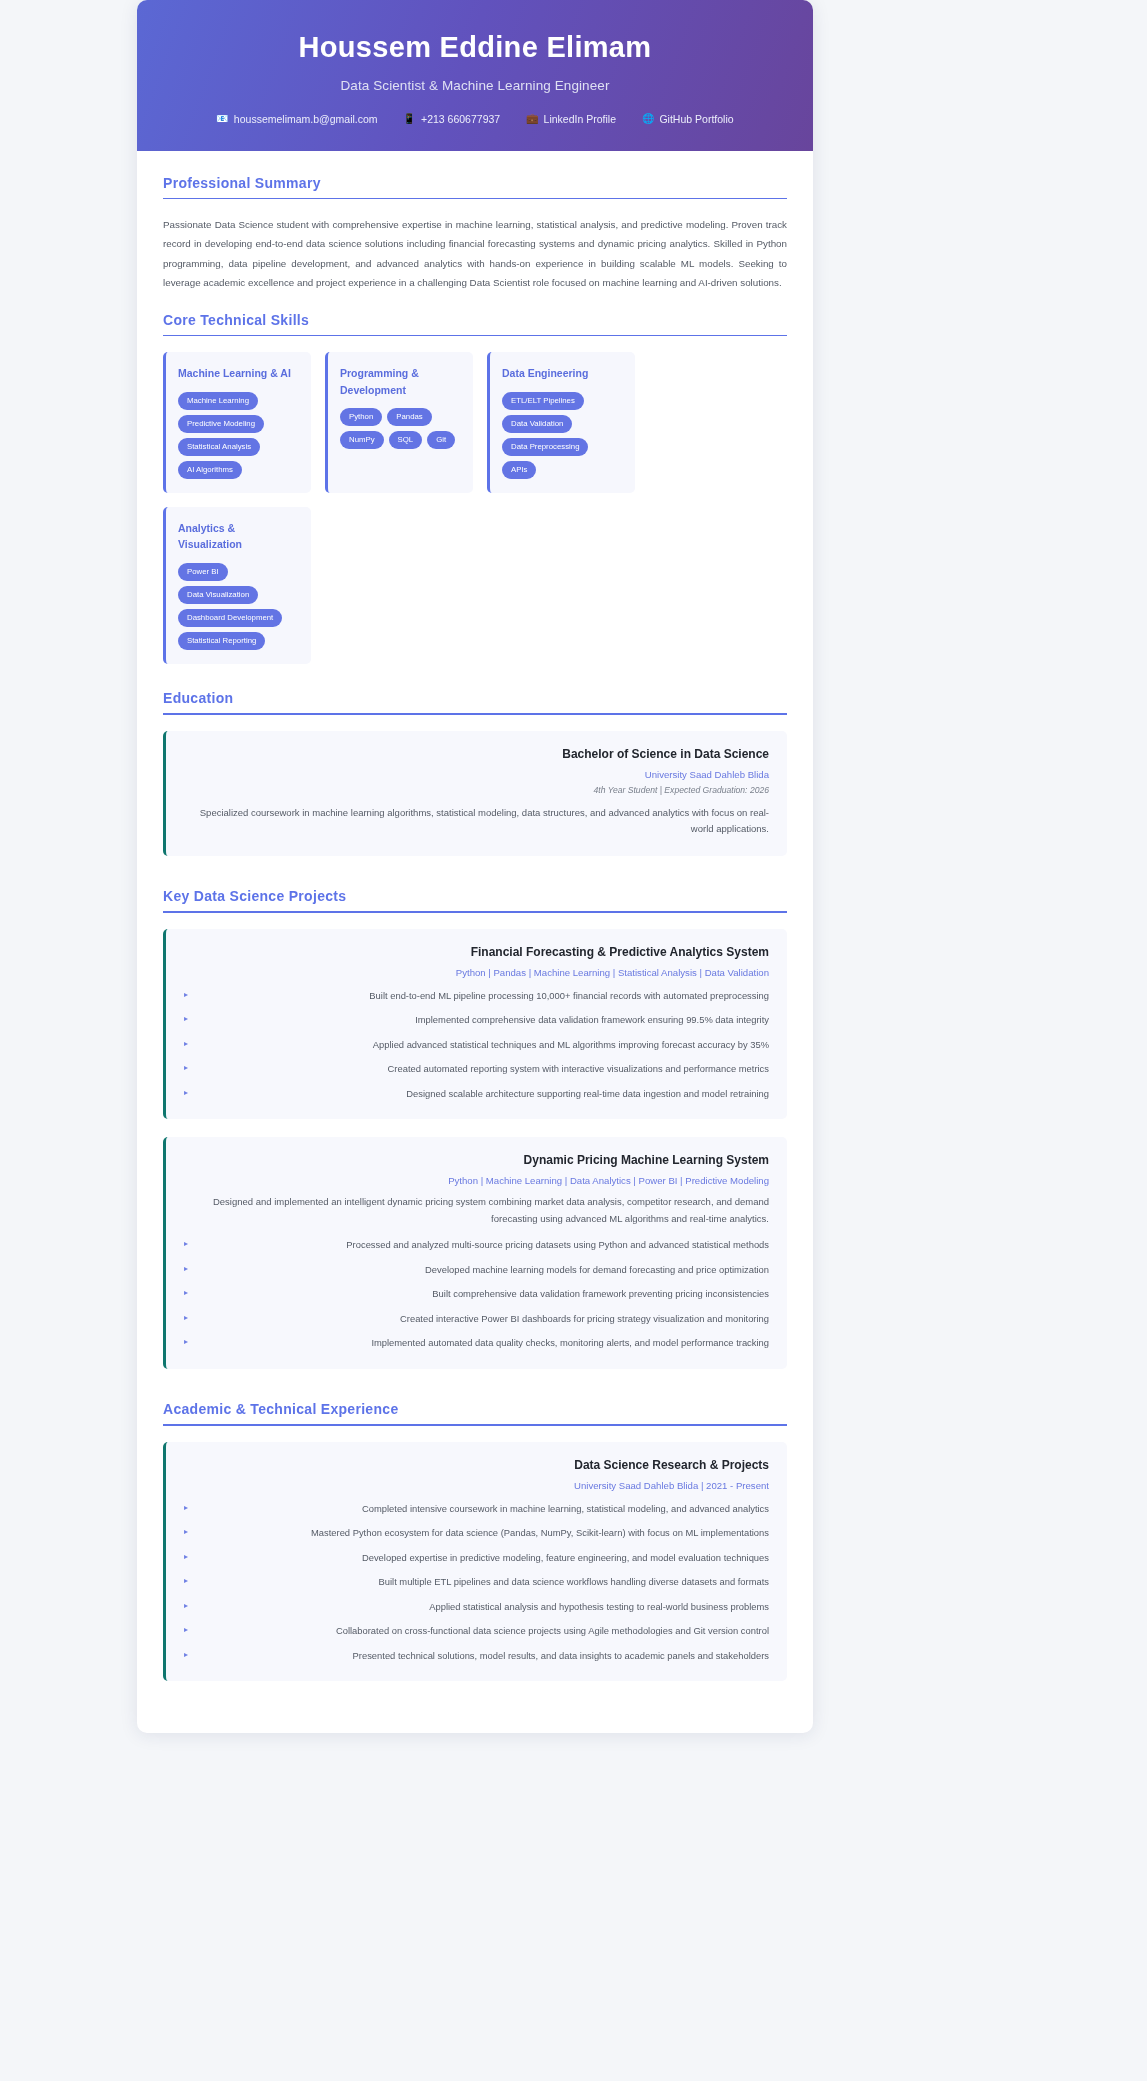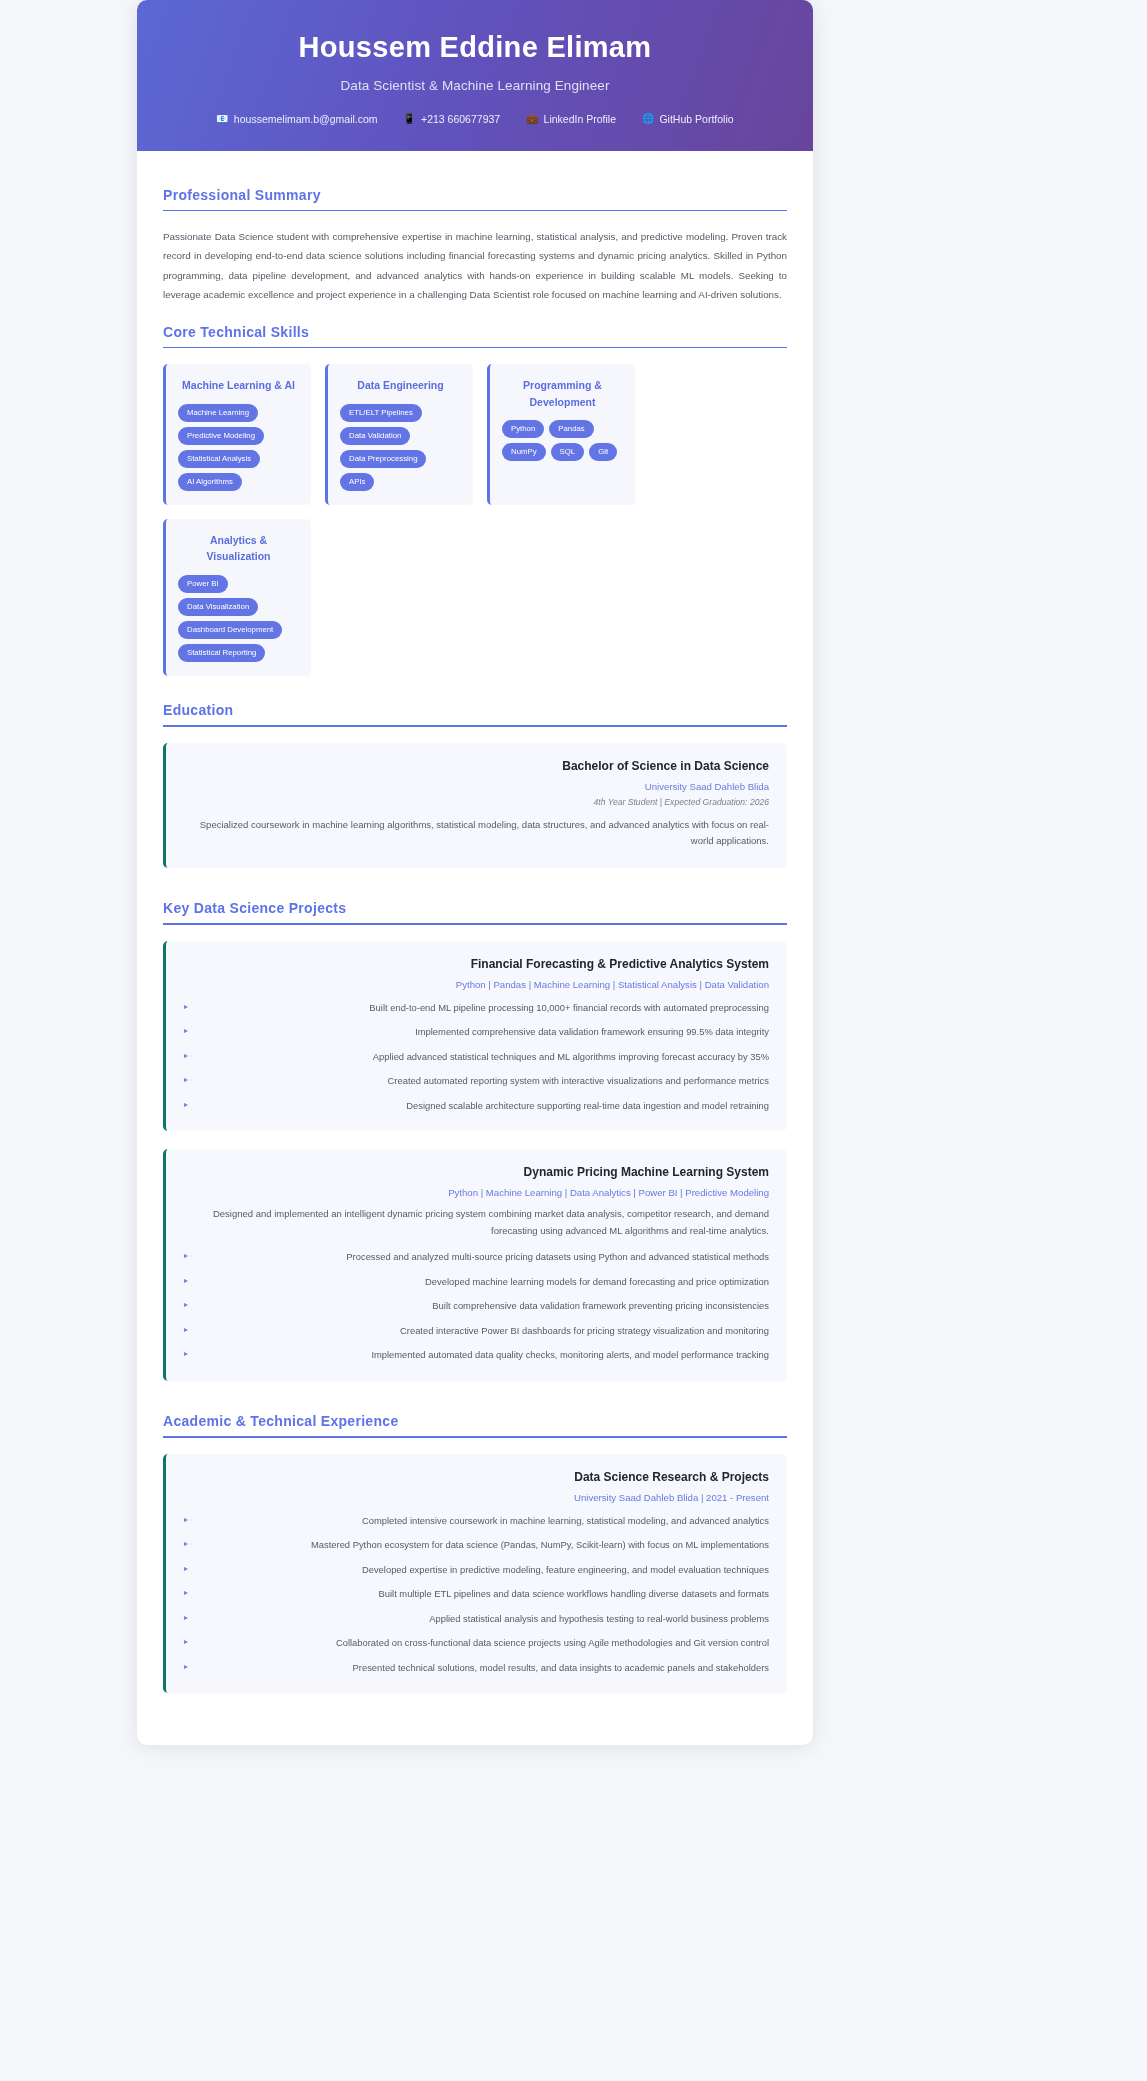--- a/index.html
+++ b/index.html
@@ -68,21 +68,21 @@
     align-items: center;
     gap: 5px;
     white-space: nowrap;
   }
   .contact-item .emoji {
     font-size: 10px;
     line-height: 1;
   }
 
   
-  .body { padding: 36px 26px 34px 26px; }
+  .body { padding: 24px 26px 34px 26px; }
 
   .section { margin-bottom: 6px; }
   .section-title {
     font-size: 14px;
     font-weight: bold;
     color: #5d73e8;
     letter-spacing: 0.3px;
     padding-bottom: 7px;
   }
   .section-rule {
@@ -115,21 +115,20 @@
     border-left: 3px solid #5d73e8;
     border-radius: 5px;
     padding: 13px 12px 14px 12px;
   }
   .skill-card-title {
     font-size: 10.5px;
     font-weight: bold;
     color: #5a6ddd;
     margin-bottom: 10px;
     line-height: 1.55;
-    text-align: center;
   }
   .tag-wrap {
     display: flex;
     flex-wrap: wrap;
     gap: 5px 5px;
   }
   .tag {
     background: #6374e4;
     color: #ffffff;
     font-size: 7.8px;
@@ -236,36 +235,36 @@
             <div class="skill-card">
               <div class="skill-card-title">Machine Learning &amp; AI</div>
               <div class="tag-wrap">
                 <span class="tag">Machine Learning</span>
                 <span class="tag">Predictive Modeling</span>
                 <span class="tag">Statistical Analysis</span>
                 <span class="tag">AI Algorithms</span>
               </div>
             </div>
             <div class="skill-card">
-              <div class="skill-card-title">Data Engineering</div>
-              <div class="tag-wrap">
-                <span class="tag">ETL/ELT Pipelines</span>
-                <span class="tag">Data Validation</span>
-                <span class="tag">Data Preprocessing</span>
-                <span class="tag">APIs</span>
-              </div>
-            </div>
-            <div class="skill-card">
               <div class="skill-card-title">Programming &amp; Development</div>
               <div class="tag-wrap">
                 <span class="tag">Python</span>
                 <span class="tag">Pandas</span>
                 <span class="tag">NumPy</span>
                 <span class="tag">SQL</span>
                 <span class="tag">Git</span>
+              </div>
+            </div>
+            <div class="skill-card">
+              <div class="skill-card-title">Data Engineering</div>
+              <div class="tag-wrap">
+                <span class="tag">ETL/ELT Pipelines</span>
+                <span class="tag">Data Validation</span>
+                <span class="tag">Data Preprocessing</span>
+                <span class="tag">APIs</span>
               </div>
             </div>
             <div class="skill-card">
               <div class="skill-card-title">Analytics &amp; Visualization</div>
               <div class="tag-wrap">
                 <span class="tag">Power BI</span>
                 <span class="tag">Data Visualization</span>
                 <span class="tag">Dashboard Development</span>
                 <span class="tag">Statistical Reporting</span>
               </div>

